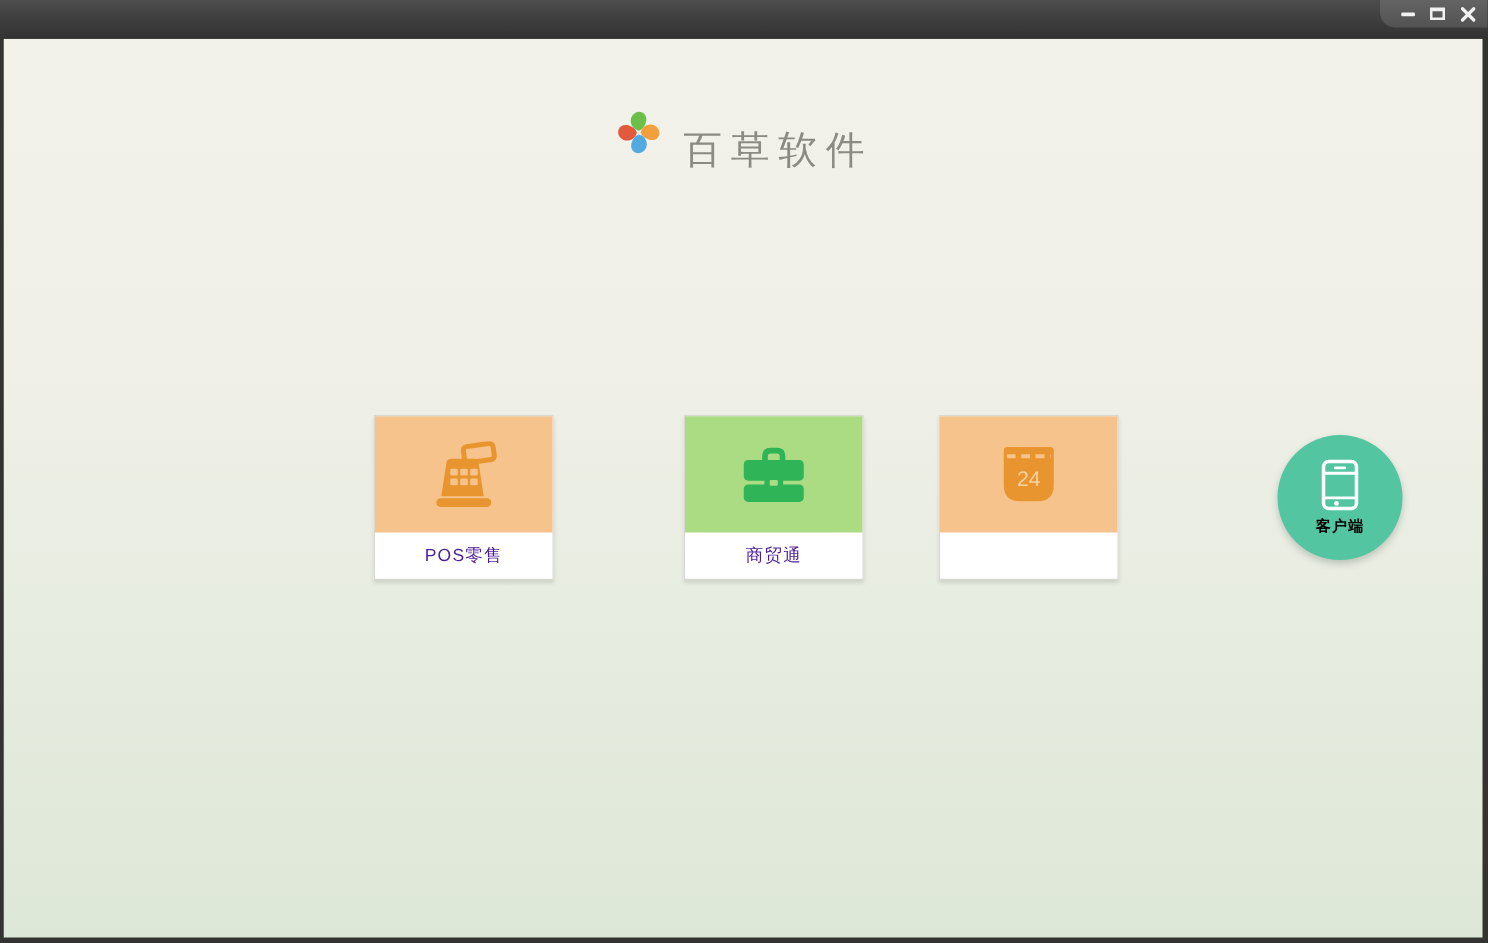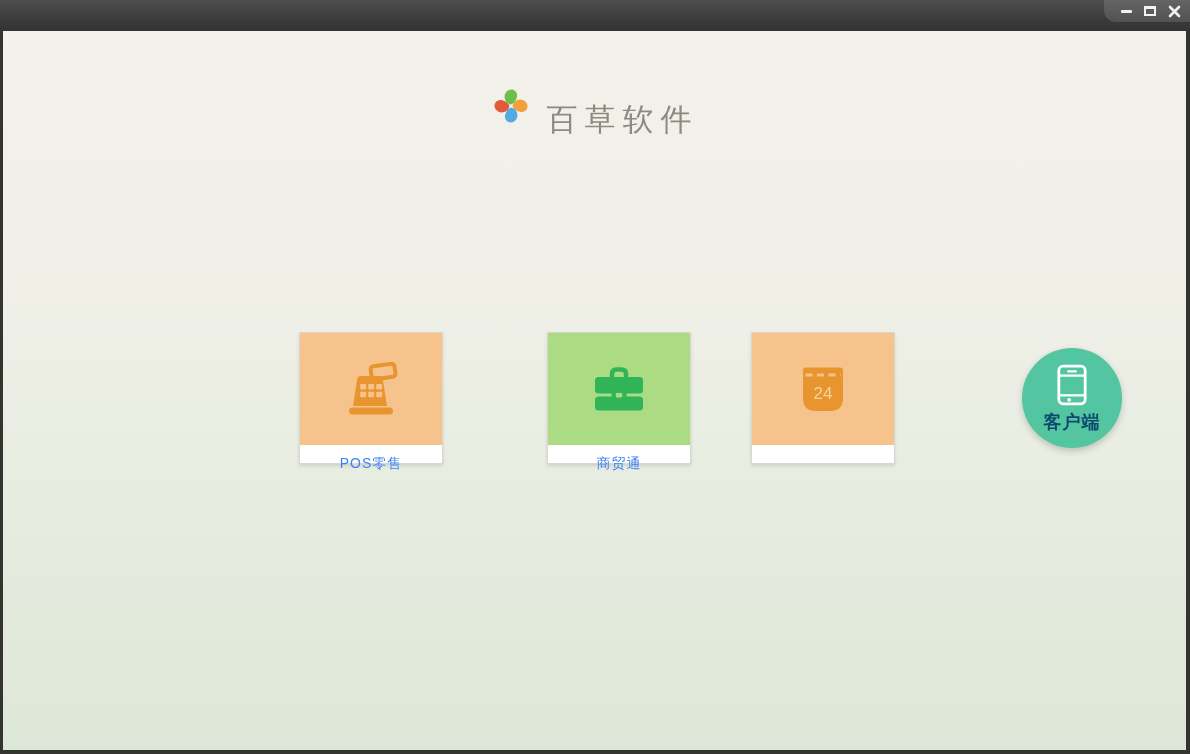--- a/index.html
+++ b/index.html
@@ -48,39 +48,39 @@
   }
 
   
   .card {
     position: absolute; top: 301px; width: 144px; height: 132px;
     background: #ffffff; border: 1px solid #d9d8d0;
     box-shadow: 0 2px 3px rgba(90,95,85,0.18);
     cursor: pointer;
   }
   .card-top {
-    height: 112px; display: flex; align-items: center; justify-content: center;
+    height: 93px; display: flex; align-items: center; justify-content: center;
   }
   .card-label {
     height: 38px; display: flex; align-items: center; justify-content: center;
-    font-size: 14px; color: #3b82f6; letter-spacing: 1px;
+    font-size: 14px; color: #4c1d95; letter-spacing: 1px;
   }
   .card-pos  { left: 296px; }
   .card-trade{ left: 544px; }
   .card-lean { left: 748px; }
 
   
   .client-circle {
     position: absolute; left: 1019px; top: 317px; width: 100px; height: 100px;
     border-radius: 50%;
     display: flex; flex-direction: column; align-items: center; justify-content: center;
     gap: 3px; cursor: pointer;
     box-shadow: 0 3px 6px rgba(80,100,90,0.30);
   }
-  .client-label { color: #0c4a6e; font-size: 18px; font-weight: bold; letter-spacing: 1px; }
+  .client-label { color: #000000; font-size: 12px; font-weight: bold; letter-spacing: 1px; }
 </style>
 </head>
 <body>
 
 <div class="titlebar">
   <div class="controls-panel">
     <button class="winbtn" title="Minimize">
       <span class="glyph-min"></span>
     </button>
     <button class="winbtn" title="Maximize">

